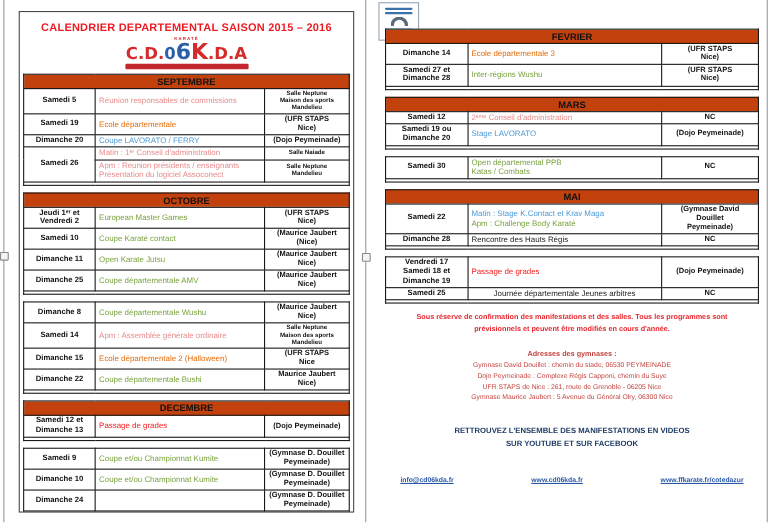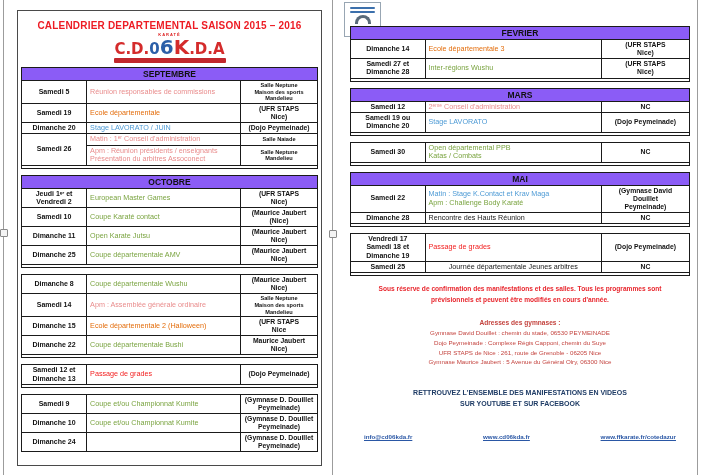--- a/index.html
+++ b/index.html
@@ -21,21 +21,21 @@
   
   .logo { text-align:center; margin:2px 0 4px 0; line-height:1; }
   .logo-top { font-size:4px; color:#D22; font-weight:bold; letter-spacing:1px; }
   .logo-main { font-size:15px; font-weight:bold; font-family:"DejaVu Sans", sans-serif; }
   .logo-main span.big { font-size:20px; }
   .logo-banner { width:112px; height:5px; background:#C1272D; margin:1px auto 0 auto; border-radius:1px; }
 
   
   table.month { border-collapse:collapse; width:100%; table-layout:fixed; margin-bottom:6px; }
   table.month td { border:1px solid #1a1a1a; padding:1px 3px; vertical-align:middle; line-height:1.18; }
-  td.mhead { background:#8b5cf6; font-weight:bold; font-size:8.5px; text-align:center; color:#111; padding:1px; }
+  td.mhead { background:#c2410c; font-weight:bold; font-size:8.5px; text-align:center; color:#111; padding:1px; }
   td.dcell { font-weight:bold; font-size:7px; text-align:center; white-space:pre-line; color:#111; }
   td.ecell { font-size:7.2px; font-weight:normal; }
   td.lcell { font-weight:bold; font-size:6.8px; text-align:center; white-space:pre-line; color:#111; }
   td.lcell.small { font-size:5.6px; }
   tr.spacer td { height:3px; padding:0; }
 
   
   .note { margin-top:8px; text-align:center; color:#E8262D; font-weight:bold; font-size:6.6px; line-height:1.6; white-space:pre-line; }
   .addr-block { margin-top:14px; text-align:center; }
   .addr-title { color:#C4443F; font-weight:bold; font-size:6.6px; margin-bottom:2px; }
@@ -95,35 +95,35 @@
               <td class="dcell" rowspan="1">Samedi 19</td>
               <td class="ecell">
                 <div style="color: rgb(227, 108, 10);">Ecole départementale</div>
               </td>
               <td class="lcell">(UFR STAPS
 Nice)</td>
             </tr>
             <tr>
               <td class="dcell" rowspan="1">Dimanche 20</td>
               <td class="ecell">
-                <div style="color: rgb(77, 154, 213);">Stage LAVORATO / JUIN</div>
+                <div style="color: rgb(77, 154, 213);">Coupe LAVORATO / FERRY</div>
               </td>
               <td class="lcell">(Dojo Peymeinade)</td>
             </tr>
             <tr>
               <td class="dcell" rowspan="2">Samedi 26</td>
               <td class="ecell">
                 <div style="color: rgb(233, 140, 140);">Matin : 1ᵉʳ Conseil d'administration</div>
               </td>
               <td class="lcell small">Salle Naiade</td>
             </tr>
             <tr>
               <td class="ecell">
                 <div style="color: rgb(233, 140, 140);">Apm : Réunion présidents / enseignants</div>
-                <div style="color: rgb(233, 140, 140);">Présentation du arbitres Assoconect</div>
+                <div style="color: rgb(233, 140, 140);">Présentation du logiciel Assoconect</div>
               </td>
               <td class="lcell small">Salle Neptune
 Mandelieu</td>
             </tr>
             <tr class="spacer">
               <td colspan="3"></td>
             </tr>
           </tbody>
         </table>
         <table class="month">
@@ -219,20 +219,23 @@
             </tr>
           </tbody>
         </table>
         <table class="month">
           <colgroup>
             <col style="width: 22%;">
             <col style="width: 52%;">
             <col style="width: 26%;">
           </colgroup>
           <tbody>
+            <tr>
+              <td colspan="3" class="mhead">DECEMBRE</td>
+            </tr>
             <tr>
               <td class="dcell" rowspan="1">Samedi 12 et
 Dimanche 13</td>
               <td class="ecell">
                 <div style="color: rgb(242, 29, 29);">Passage de grades</div>
               </td>
               <td class="lcell">(Dojo Peymeinade)</td>
             </tr>
             <tr class="spacer">
               <td colspan="3"></td>
@@ -383,21 +386,21 @@
                 <div style="color: rgb(77, 154, 213);">Matin : Stage K.Contact et Krav Maga</div>
                 <div style="color: rgb(121, 163, 63);">Apm : Challenge Body Karaté</div>
               </td>
               <td class="lcell">(Gymnase David
 Douillet
 Peymeinade)</td>
             </tr>
             <tr>
               <td class="dcell" rowspan="1">Dimanche 28</td>
               <td class="ecell">
-                <div style="color: rgb(26, 26, 26);">Rencontre des Hauts Réunion</div>
+                <div style="color: rgb(26, 26, 26);">Rencontre des Hauts Régis</div>
               </td>
               <td class="lcell">NC</td>
             </tr>
             <tr class="spacer">
               <td colspan="3"></td>
             </tr>
           </tbody>
         </table>
         <table class="month">
           <colgroup>

